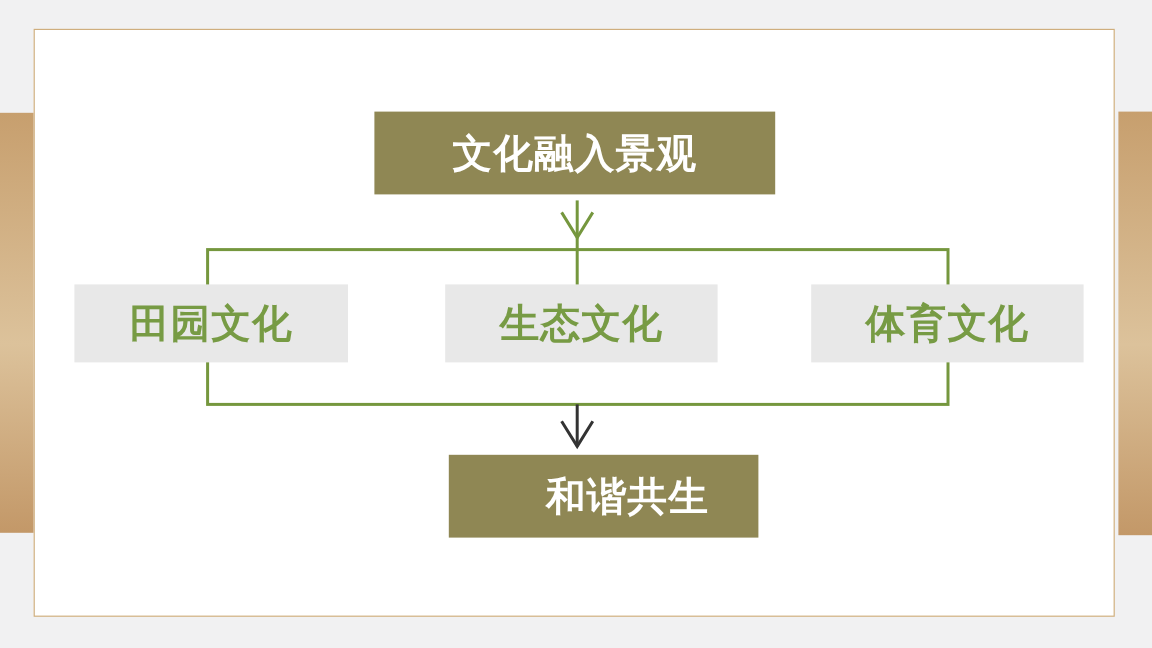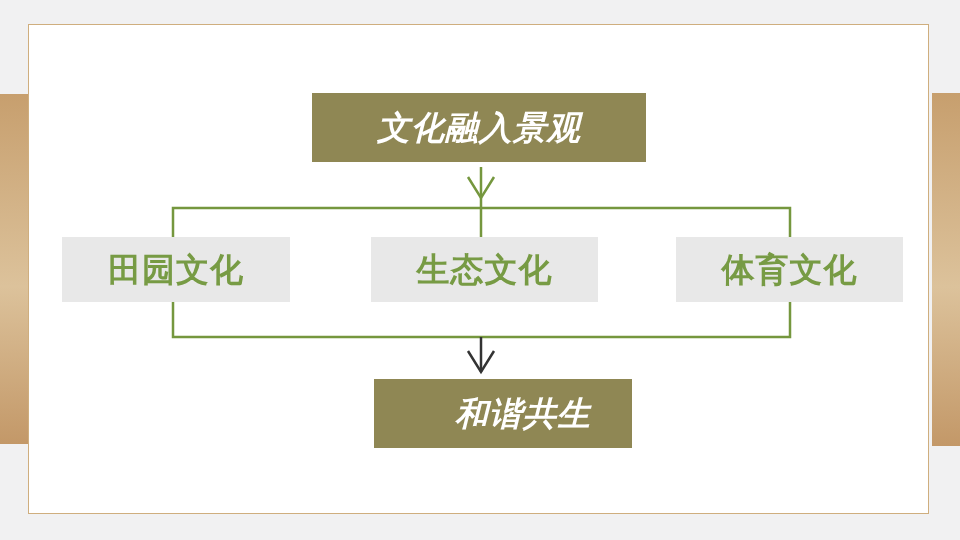--- a/index.html
+++ b/index.html
@@ -20,21 +20,21 @@
   }
   .connectors{position:absolute;left:0;top:0;width:960px;height:540px;}
   .frame{fill:none;stroke:var(--green,#75973e);stroke-width:2.5;}
   .stroke-green{fill:none;stroke:var(--green,#75973e);stroke-width:2.5;}
   .stroke-dark{fill:none;stroke:var(--arrow-dark,#333333);stroke-width:2.5;}
   .box{
     position:absolute;display:flex;align-items:center;justify-content:center;
     font-weight:bold;font-size:33px;letter-spacing:1px;line-height:1;
     white-space:nowrap;
   }
-  .box.olive{background:var(--olive,#8f8754);color:#ffffff;font-style:italic;}
+  .box.olive{background:var(--olive,#8f8754);color:#ffffff;}
   .box.gray{background:var(--gray-box,#e8e8e8);color:var(--green-text,#779b44);}
   .top-box{left:312px;top:93px;width:334px;height:69px;}
   .left-box{left:62px;top:237px;width:228px;height:65px;}
   .mid-box{left:371px;top:237px;width:227px;height:65px;}
   .right-box{left:676px;top:237px;width:227px;height:65px;}
   .bottom-box{left:374px;top:379px;width:218px;height:69px;padding-left:40px;}
 </style>
 </head>
 <body>
 

